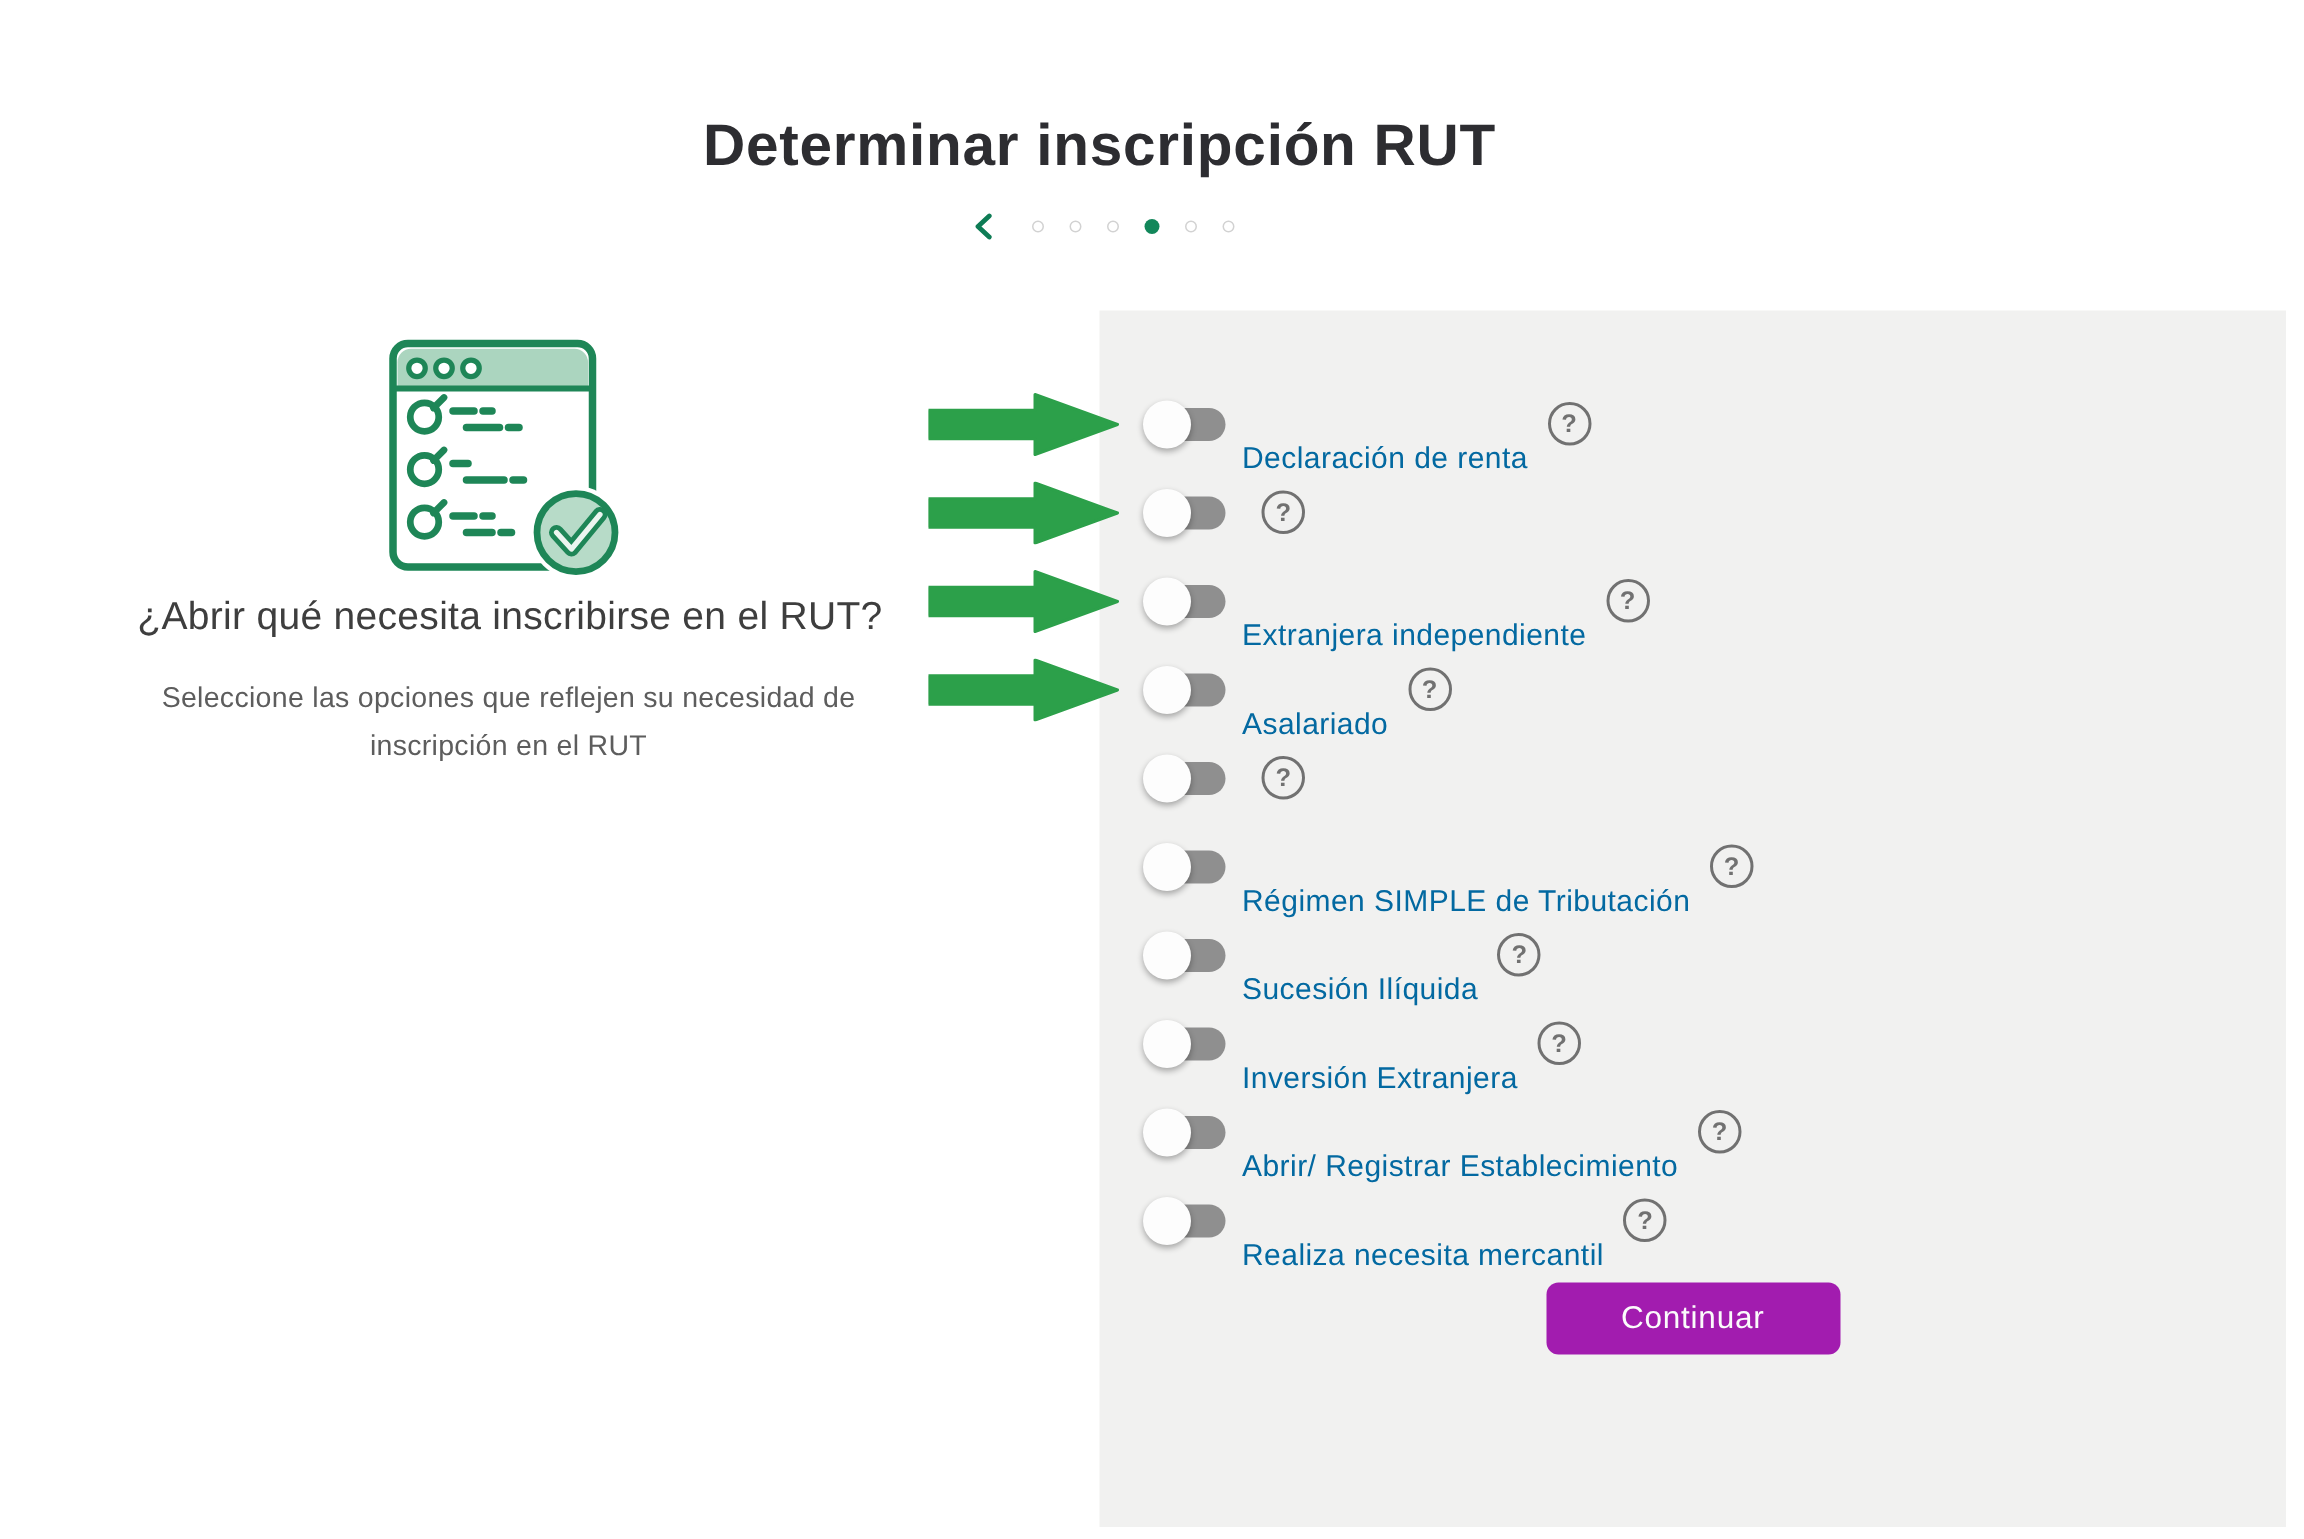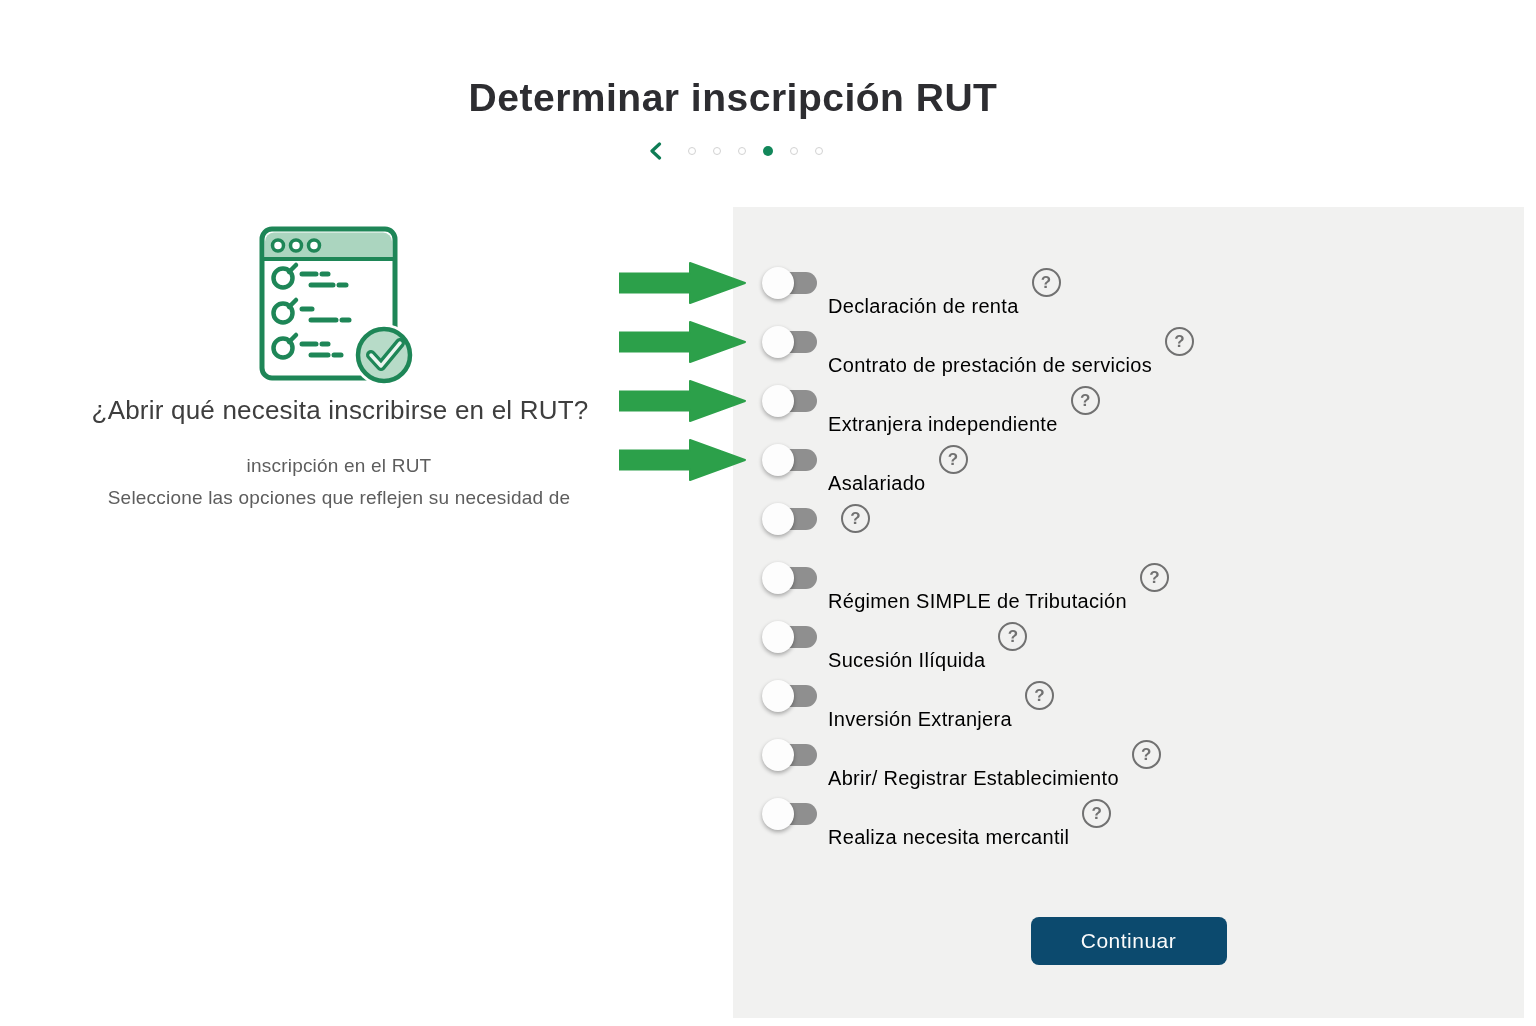--- a/index.html
+++ b/index.html
@@ -38,29 +38,29 @@
   .rows{padding-top:46px;}
   .row{height:59px;display:flex;align-items:center;padding-left:31px;}
   .toggle{
     position:relative;width:53px;height:22px;border-radius:11px;
     background:#8f8f8f;margin-right:11px;flex:none;cursor:pointer;
   }
   .toggle .thumb{
     position:absolute;left:-2px;top:-5px;width:32px;height:32px;border-radius:50%;
     background:#fdfdfd;box-shadow:0 2px 4px rgba(0,0,0,.32);
   }
-  .option-label{font-size:20px;color:#000000;letter-spacing:.3px;white-space:nowrap;margin-top:48px;}
+  .option-label{font-size:20px;color:#0369a1;letter-spacing:.3px;white-space:nowrap;margin-top:48px;}
   .help{
     width:29px;height:29px;box-sizing:border-box;border:2.5px solid #717171;
     border-radius:50%;margin-left:13px;flex:none;display:flex;align-items:center;
     justify-content:center;font-size:17px;font-weight:700;color:#717171;cursor:pointer;
   }
   .continue-btn{
-    position:absolute;left:50%;transform:translateX(-50%);top:710px;
-    width:196px;height:48px;background:#0c4a6e;border:none;border-radius:8px;
+    position:absolute;left:50%;transform:translateX(-50%);top:648px;
+    width:196px;height:48px;background:#a21caf;border:none;border-radius:8px;
     color:#fbfbfb;font-size:21px;font-weight:500;letter-spacing:.5px;
     font-family:inherit;cursor:default;
   }
   .arrow{position:absolute;left:619px;width:127px;height:42px;}
 </style>
 </head>
 <body>
 
 <h1 class="page-title">Determinar inscripción RUT</h1>
 
@@ -110,39 +110,38 @@
 
   <circle cx="134" cy="133" r="31" fill="#ffffff"></circle>
   <circle cx="134" cy="133" r="26" fill="#b7dbc8" stroke="#1e8657" stroke-width="4.5"></circle>
   <path d="M121 133 l10 11 l19 -23" fill="none" stroke="#1e8657" stroke-width="10" stroke-linecap="round" stroke-linejoin="round"></path>
   <path d="M121 133 l10 11 l19 -23" fill="none" stroke="#ecf5f0" stroke-width="3.5" stroke-linecap="round" stroke-linejoin="round"></path>
 </svg>
 
 <div class="intro-heading">¿Abrir qué necesita inscribirse en el RUT?</div>
 
 <div class="intro-subtitle">
+  <span>Seleccione las opciones que reflejen su necesidad de</span>
   <span>inscripción en el RUT</span>
-  <span>Seleccione las opciones que reflejen su necesidad de</span>
 </div>
 
 <div class="panel">
   <div class="rows">
   <div class="row">
     <span class="toggle">
       <span class="thumb"></span>
     </span>
     <span class="option-label">Declaración de renta</span>
     <span class="help">?</span>
   </div>
 
   <div class="row">
     <span class="toggle">
       <span class="thumb"></span>
     </span>
-    <span class="option-label">Contrato de prestación de servicios</span>
     <span class="help">?</span>
   </div>
 
   <div class="row">
     <span class="toggle">
       <span class="thumb"></span>
     </span>
     <span class="option-label">Extranjera independiente</span>
     <span class="help">?</span>
   </div>

